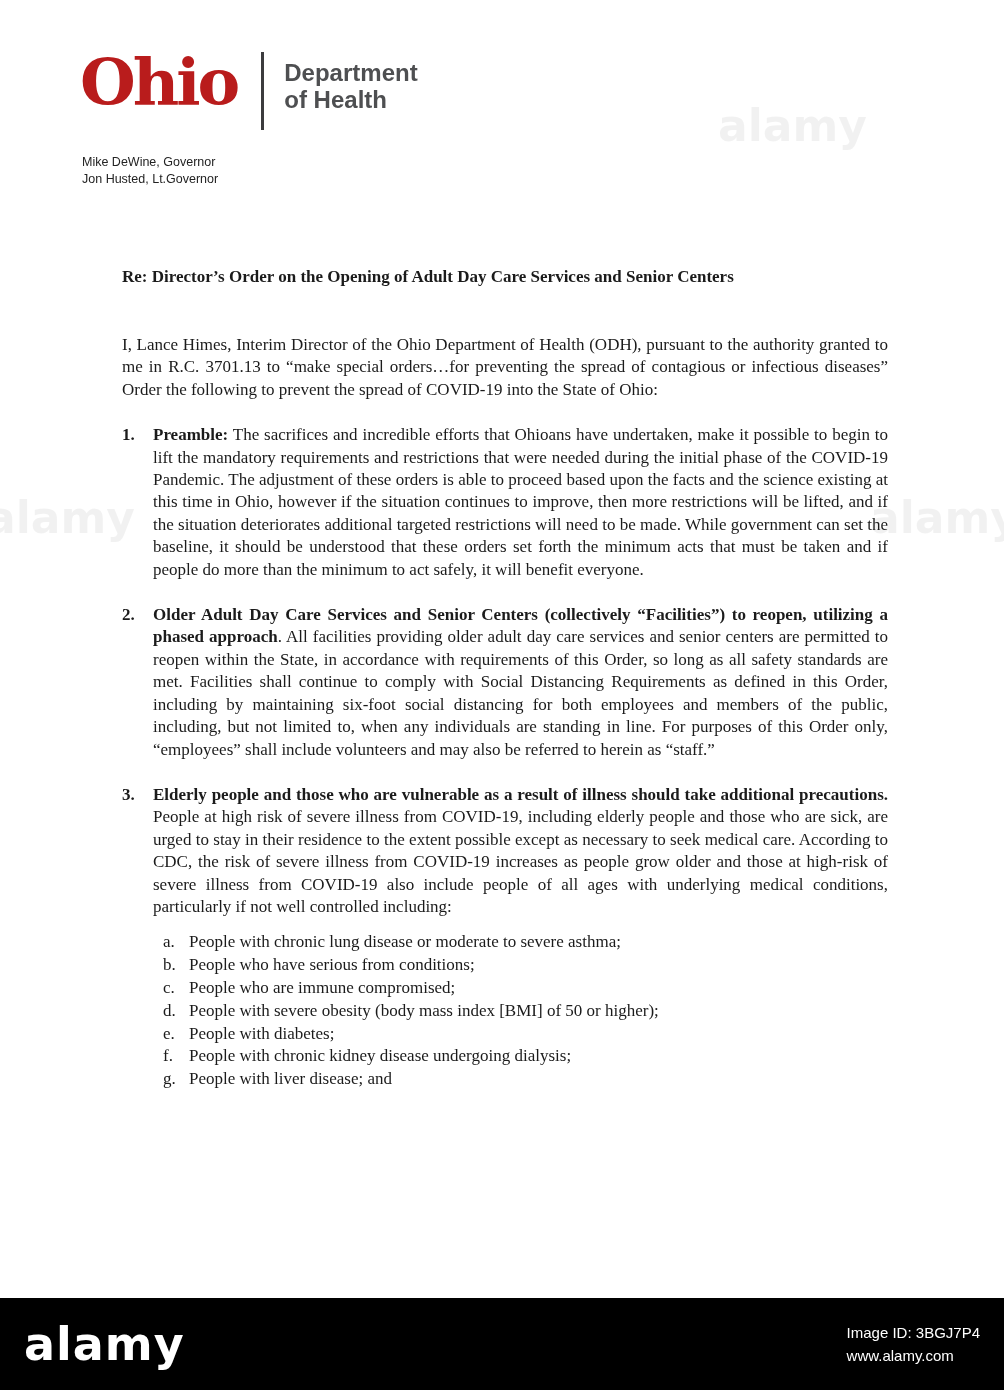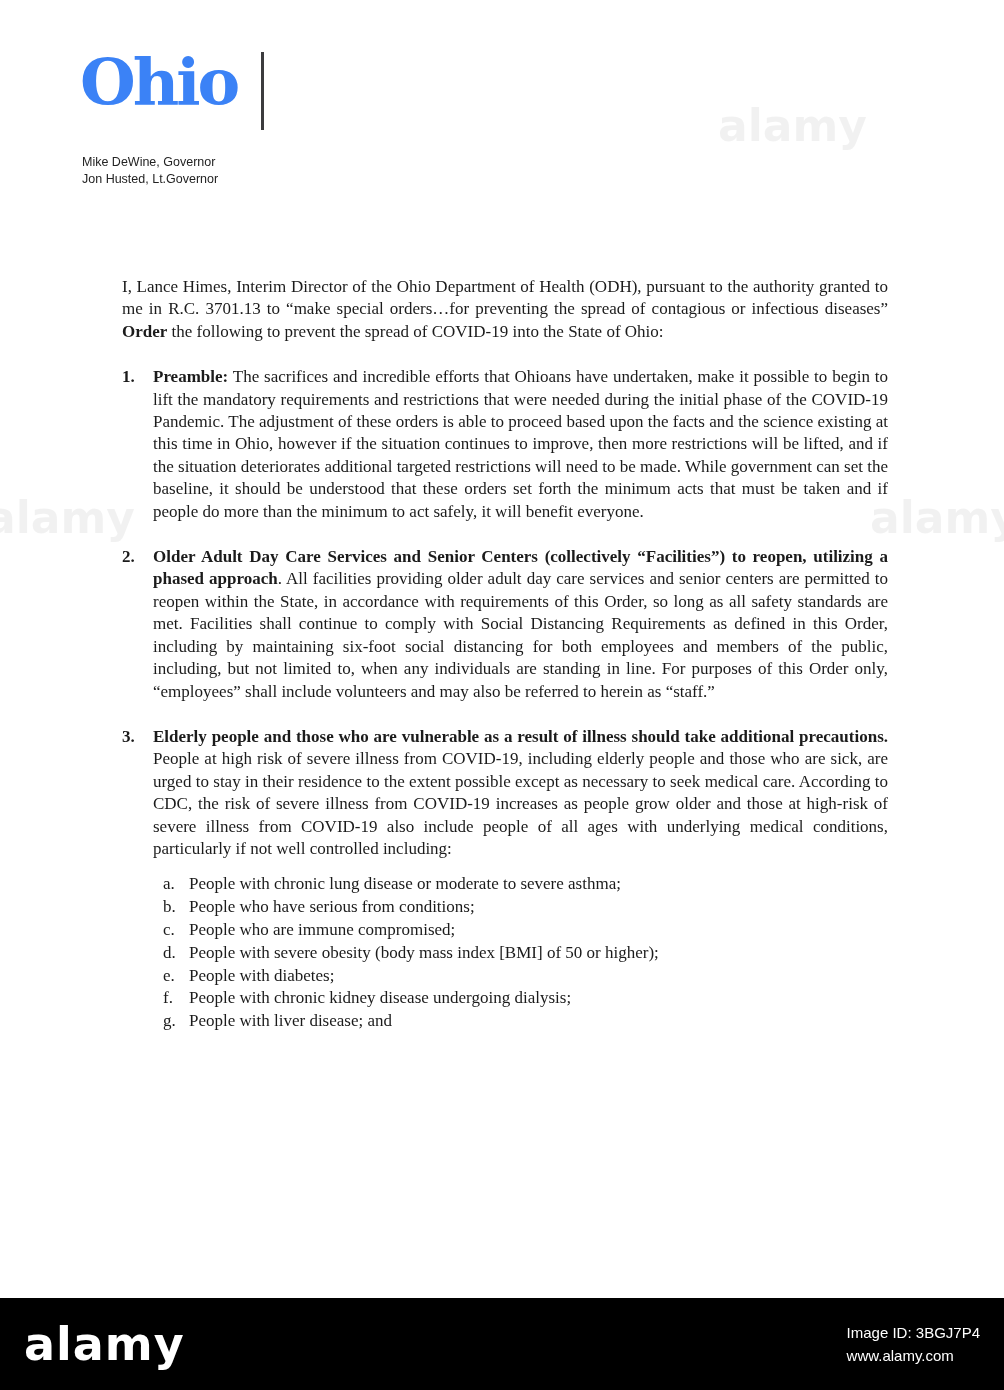--- a/index.html
+++ b/index.html
@@ -9,21 +9,21 @@
     background:#ffffff;
     font-family:"Liberation Serif",serif;
     color:#1b1b1b;
     overflow:hidden;
   }
 
   
   .letterhead{position:absolute;top:50px;left:80px;display:flex;align-items:flex-start;}
   .ohio-logo{
     font-family:"DejaVu Serif",serif;font-weight:bold;
-    font-size:64px;line-height:64px;color:#3b82f6;letter-spacing:-3px;
+    font-size:64px;line-height:64px;color:#b91c1c;letter-spacing:-3px;
   }
   .lh-divider{width:3px;height:78px;background:#3c3c3e;margin:2px 20px 0 24px;}
   .dept{
     font-family:"Liberation Sans",sans-serif;font-weight:bold;
     font-size:24px;line-height:27px;color:#4e4f51;padding-top:9px;
   }
 
   
   .officials{
     position:absolute;top:155px;left:82px;display:flex;
@@ -34,21 +34,21 @@
   .officials b{font-weight:normal;}
 
   
   .content{position:absolute;left:122px;top:230px;width:766px;}
   .doc-title{
     text-align:center;font-weight:bold;font-size:17px;
     text-decoration:underline;letter-spacing:.4px;
   }
   .re-line{margin-top:36px;font-weight:bold;font-size:17px;line-height:22px;}
   .para{margin-top:46px;font-size:17px;line-height:22.4px;text-align:justify;}
-  .para b{font-weight:bold;}
+  .para b{font-weight:normal;}
   .item{display:flex;margin-top:23px;font-size:17px;line-height:22.4px;}
   .item-num{width:31px;font-weight:bold;flex:none;}
   .item-body{flex:1;text-align:justify;}
   .lead{font-weight:bold;}
   .sublist{margin-top:13px;margin-left:41px;font-size:17px;line-height:22.8px;}
   .subitem{display:flex;}
   .sub-letter{width:26px;flex:none;}
 
   
   .ghost{
@@ -77,31 +77,36 @@
 
 <div class="page">
 
   <div class="ghost g1">alamy</div>
   <div class="ghost g2">alamy</div>
   <div class="ghost g3">alamy</div>
 
   <div class="letterhead">
     <div class="ohio-logo">Ohio</div>
     <div class="lh-divider"></div>
+    <div class="dept">
+      <div>Department</div>
+      <div>of Health</div>
+    </div>
   </div>
 
   <div class="officials">
     <div class="off-col1">
       <div class="line"><b>Mike DeWine</b><span>, Governor</span></div>
       <div class="line"><b>Jon Husted</b><span>, Lt.Governor</span></div>
     </div>
   </div>
 
   <div class="content">
 
+    <div class="re-line">Re: Director’s Order on the Opening of Adult Day Care Services and Senior Centers</div>
 
     <div class="para"><span>I, Lance Himes, Interim Director of the Ohio Department of Health (ODH), pursuant to the authority granted to me in R.C. 3701.13 to “make special orders…for preventing the spread of contagious or infectious diseases” </span><b>Order</b><span> the following to prevent the spread of COVID-19 into the State of Ohio:</span></div>
 
     <div class="item">
       <div class="item-num">1.</div>
       <div class="item-body"><span class="lead">Preamble:</span><span> The sacrifices and incredible efforts that Ohioans have undertaken, make it possible to begin to lift the mandatory requirements and restrictions that were needed during the initial phase of the COVID-19 Pandemic. The adjustment of these orders is able to proceed based upon the facts and the science existing at this time in Ohio, however if the situation continues to improve, then more restrictions will be lifted, and if the situation deteriorates additional targeted restrictions will need to be made. While government can set the baseline, it should be understood that these orders set forth the minimum acts that must be taken and if people do more than the minimum to act safely, it will benefit everyone.</span></div>
     </div>
 
     <div class="item">
       <div class="item-num">2.</div>

